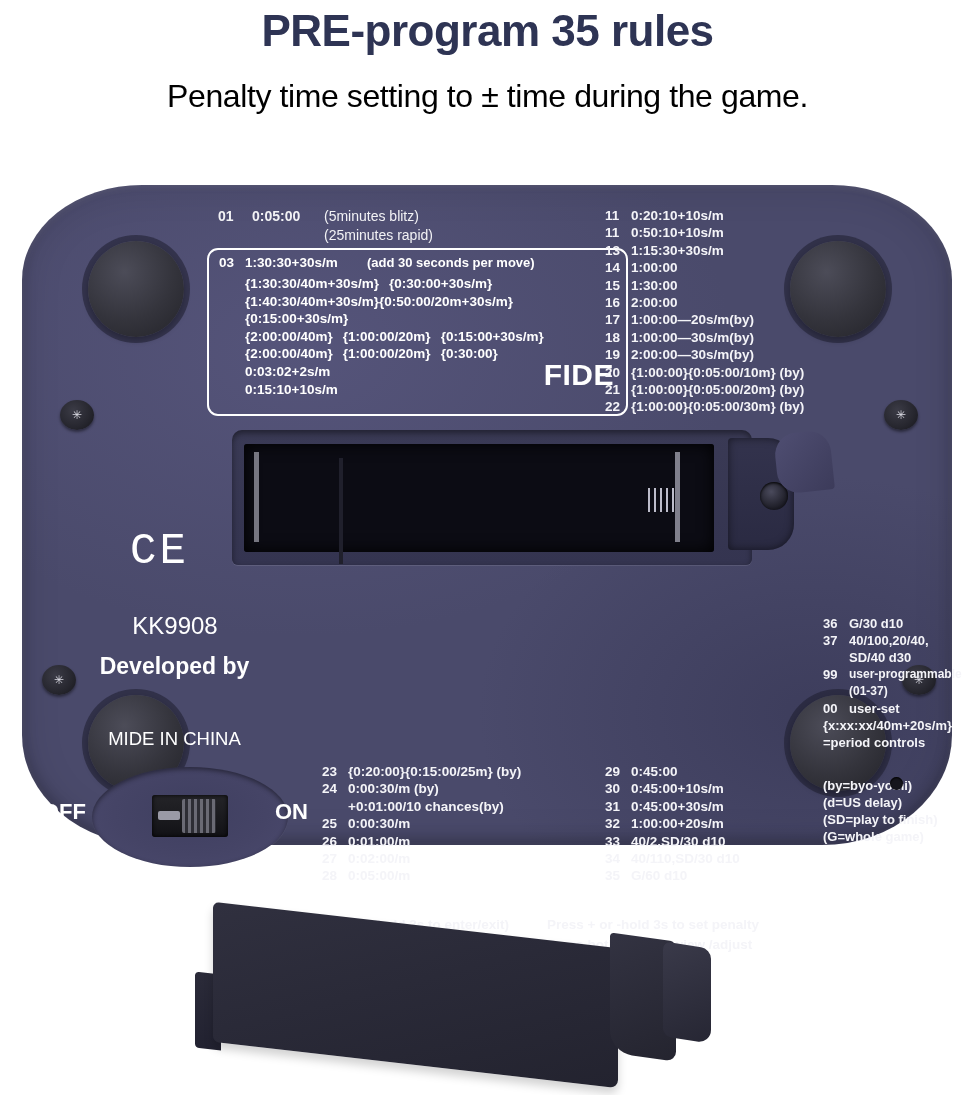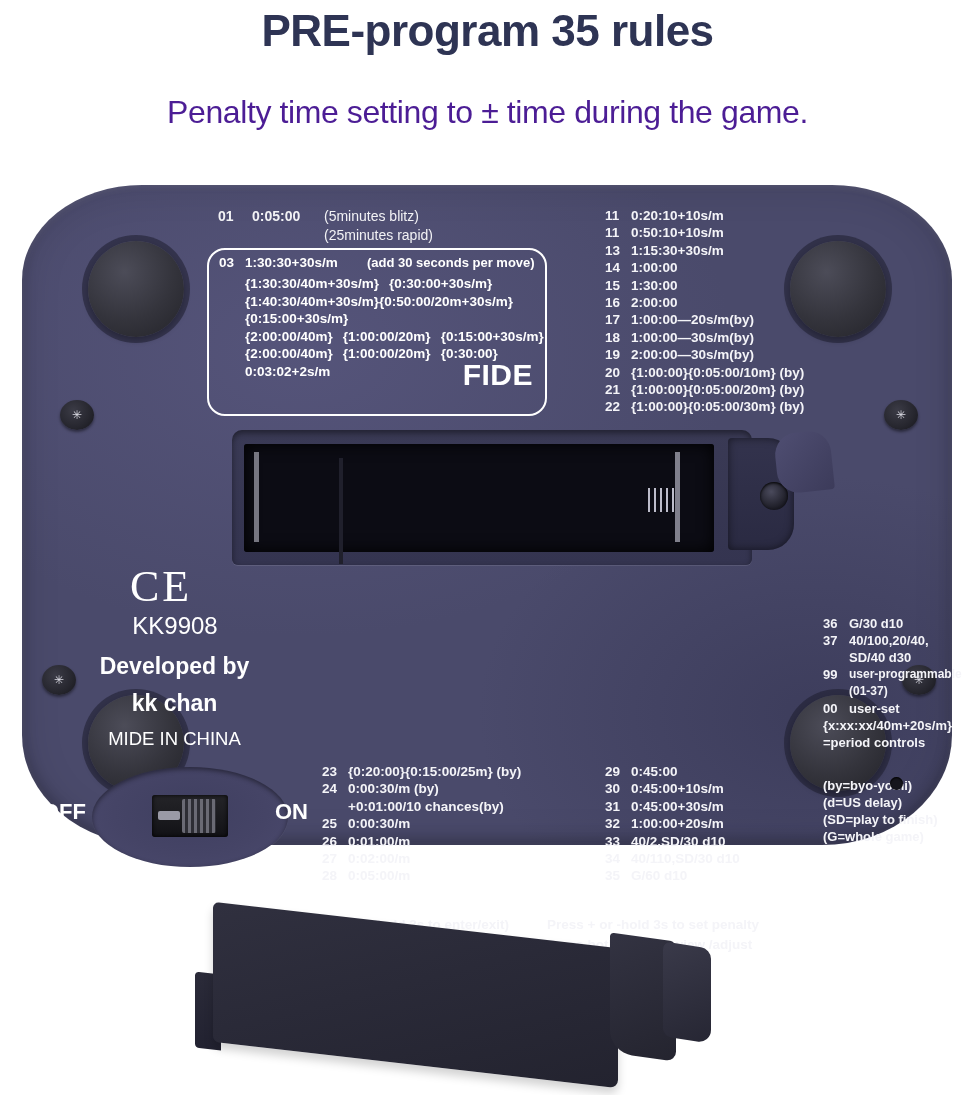--- a/index.html
+++ b/index.html
@@ -14,24 +14,24 @@
 
   
   .title {
     position: absolute; left: 0; top: 6px; width: 975px;
     text-align: center;
     font-size: 44px; font-weight: 700; letter-spacing: -0.5px;
     color: #2e3454;
     font-family: "Liberation Sans", sans-serif;
   }
   .subtitle {
-    position: absolute; left: 0; top: 94px; width: 975px;
+    position: absolute; left: 0; top: 78px; width: 975px;
     text-align: center;
     font-size: 32px; font-weight: 400; letter-spacing: -0.4px;
-    color: #4c1d95;
+    color: #000000;
     font-family: "Liberation Sans", sans-serif;
   }
 
   
   .device {
     position: absolute;
     left: 22px; top: 185px;
     width: 930px; height: 660px;
     background: #4a4a6b;
     background-image:
@@ -89,22 +89,22 @@
   .list .val { display: inline-block; }
   .list .row.cont .num { visibility: hidden; }
 
   
   #block01 { left: 196px; top: 22px; font-size: 14px; line-height: 19px; }
   #block01 .note { position: absolute; left: 106px; top: 0; font-weight: 400; white-space: nowrap; }
   #block01 .note div { line-height: 19px; }
 
   
   .fidebox {
-    position: absolute; left: 185px; top: 63px; width: 340px; height: 168px;
-    border: 2.2px solid #ffffff; border-radius: 18px;
+    position: absolute; left: 185px; top: 63px; width: 421px; height: 168px;
+    border: 2.2px solid #ffffff; border-radius: 11px;
   }
   .fidebox .hdr { position: absolute; left: 10px; top: 5px; font-size: 13.5px; font-weight: 700; white-space: nowrap; color:#fff;}
   .fidebox .hdr .n { display:inline-block; width: 26px; }
   .fidebox .addnote { position: absolute; left: 158px; top: 5px; font-size: 13px; font-weight: 700; white-space: nowrap; color:#fff;}
   .fidebox .lines { position: absolute; left: 36px; top: 25px; font-size: 13.5px; line-height: 17.6px; font-weight: 700; color:#fff;}
   .fidebox .lines .ln { white-space: nowrap; }
   .fidebox .lines .c2 { display:inline-block; }
   .fidebox .fide {
     position: absolute; right: 12px; bottom: 22px;
     font-size: 30px; font-weight: 700; letter-spacing: 0.5px; color: #ffffff;
@@ -114,23 +114,23 @@
   #block1122 { left: 583px; top: 22px; }
   
   #block2328 { left: 300px; top: 578px; }
   
   #block2935 { left: 583px; top: 578px; }
   
   #block3600 { left: 801px; top: 430px; font-size: 13px; line-height: 17px; }
 
   
   .ce {
-    position: absolute; left: 108px; top: 376px;
+    position: absolute; left: 108px; top: 341px;
     font-size: 44px; font-weight: 300; color: #fff; letter-spacing: 3px;
-    font-family: Liberation Serif, serif;
+    font-family: Liberation Mono, monospace;
   }
   .kk9908 { position: absolute; left: 68px; top: 427px; width: 170px; text-align:center;
             font-size: 24px; color: #fff; font-weight: 400; }
   .devby  { position: absolute; left: 60px; top: 468px; width: 185px; text-align:center;
             font-size: 23px; color: #fff; font-weight: 700; }
   .kkchan { position: absolute; left: 60px; top: 505px; width: 185px; text-align:center;
             font-size: 23px; color: #fff; font-weight: 700; }
   .midein { position: absolute; left: 50px; top: 543px; width: 205px; text-align:center;
             font-size: 18.5px; color: #fff; font-weight: 400; }
 
@@ -275,20 +275,21 @@
         <span class="n">03</span><span>1:30:30+30s/m</span>
       </div>
       <div class="addnote">(add 30 seconds per move)</div>
       <div class="lines" id="fide-lines">
           <div class="ln"><span class="c2">{1:30:30/40m+30s/m}</span><span class="c2" style="margin-left: 10px;">{0:30:00+30s/m}</span></div>
           <div class="ln"><span class="c2">{1:40:30/40m+30s/m}</span><span class="c2" style="">{0:50:00/20m+30s/m}</span></div>
           <div class="ln"><span class="c2">{0:15:00+30s/m}</span></div>
           <div class="ln"><span class="c2">{2:00:00/40m}</span><span class="c2" style="margin-left: 10px;">{1:00:00/20m}</span><span class="c2" style="margin-left: 10px;">{0:15:00+30s/m}</span></div>
           <div class="ln"><span class="c2">{2:00:00/40m}</span><span class="c2" style="margin-left: 10px;">{1:00:00/20m}</span><span class="c2" style="margin-left: 10px;">{0:30:00}</span></div>
           <div class="ln"><span class="c2">0:03:02+2s/m</span></div>
+          <div class="ln"><span class="c2">0:15:10+10s/m</span></div>
         </div>
       <div class="fide">FIDE</div>
     </div>
 
     <div class="list" id="block1122">
         <div class="row">
           <span class="num">11</span>
           <span class="val">0:20:10+10s/m</span>
         </div>
         <div class="row">
@@ -346,21 +347,20 @@
       </div>
       <div class="batt-knob">
         <div class="batt-screwhole"></div>
       </div>
       <div class="batt-tab"></div>
     </div>
 
     <div class="ce">CE</div>
     <div class="kk9908">KK9908</div>
     <div class="devby">Developed by</div>
-    <div class="kkchan">kk  chan</div>
     <div class="midein">MIDE IN CHINA</div>
 
     <div class="switch-well">
       <div class="switch-body">
         <div class="switch-lever"></div>
         <div class="switch-knob"></div>
       </div>
     </div>
     <div class="off-label">OFF</div>
     <div class="on-label">ON</div>

